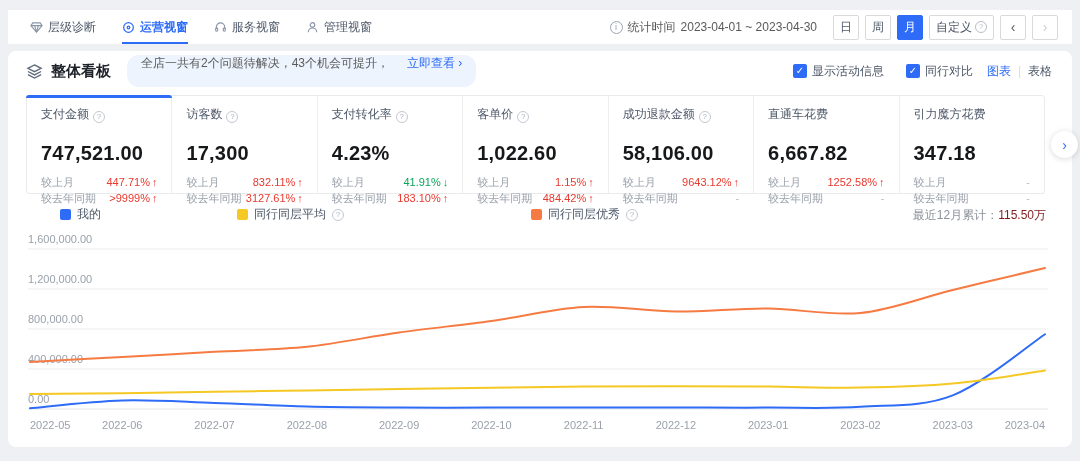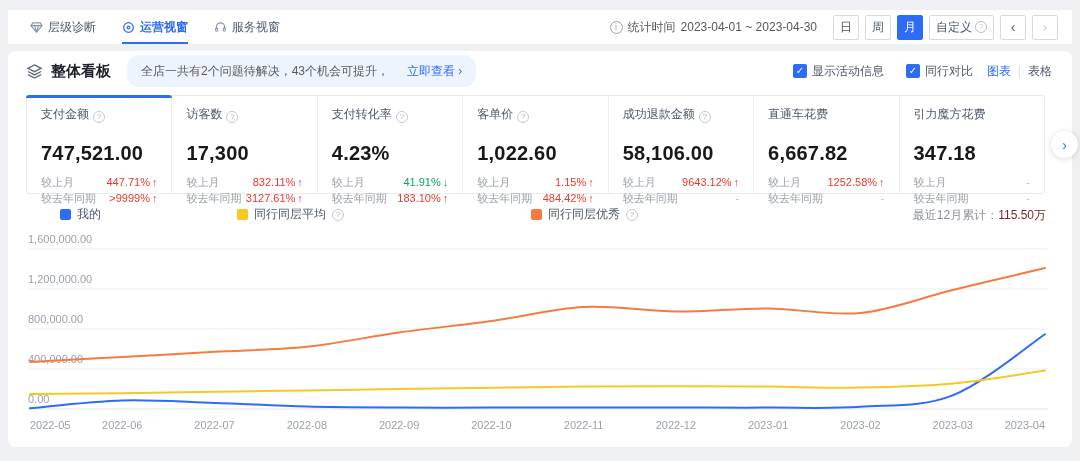--- a/index.html
+++ b/index.html
@@ -22,21 +22,21 @@
   .pbtn .qmini { width:12px; height:12px; border:1px solid #b8bfc9; border-radius:50%; color:#b8bfc9; font-size:8px; line-height:10px; text-align:center; }
   .pbtn.nav { font-size:14px; color:#595959; }
   .pbtn.nav.disabled { color:#c9cdd4; cursor:default; }
 
   
   .main { position:absolute; left:8px; top:51px; width:1064px; height:396px; background:#fff; border-radius:8px; }
 
   .board-header { position:absolute; left:0; top:0; width:100%; height:40px; display:flex; align-items:center; }
   .layers { margin-left:18px; display:flex; align-items:center; color:#5f6b7a; }
   .board-title { font-size:15px; font-weight:bold; color:#1d2129; margin-left:8px; }
-  .notice-pill { margin-left:16px; height:32px; background:#edf4fe; border-radius:12px; display:flex; align-items:center; padding:0 14px; font-size:12px; color:#5a5a5a; }
+  .notice-pill { margin-left:16px; height:32px; background:#edf4fe; border-radius:12px; display:flex; align-items:flex-start; padding:0 14px; font-size:12px; color:#5a5a5a; }
   .notice-link { color:#2e6bf6; cursor:pointer; margin-left:18px; }
   .header-right { margin-left:auto; display:flex; align-items:center; margin-right:20px; font-size:12px; color:#4e5969; }
   .cbx { width:14px; height:14px; background:#2e6bf6; border-radius:2px; color:#fff; font-size:10px; line-height:14px; text-align:center; margin-right:5px; cursor:pointer; }
   .cbgroup { display:flex; align-items:center; margin-left:22px; }
   .view-chart { color:#2e6bf6; margin-left:14px; cursor:pointer; }
   .view-sep { color:#dcdfe3; margin:0 7px; }
   .view-table { color:#4e5969; cursor:pointer; }
 
   
   .kpi-wrap { position:absolute; left:18px; top:44px; width:1019px; height:99px; border:1px solid #e9eaec; border-radius:3px; display:flex; }
@@ -92,20 +92,29 @@
     </div>
     <div class="tab">
       <span class="ticon">
         <svg width="13" height="13" viewBox="0 0 14 14" fill="none" stroke="currentColor" stroke-width="1.2">
             <path d="M2.5 8.5v-2a4.5 4.5 0 0 1 9 0v2"></path>
             <rect x="1.8" y="7.6" width="2.2" height="3.4" rx="1"></rect>
             <rect x="10" y="7.6" width="2.2" height="3.4" rx="1"></rect>
           </svg>
       </span>
       <span>服务视窗</span>
+    </div>
+    <div class="tab">
+      <span class="ticon">
+        <svg width="13" height="13" viewBox="0 0 14 14" fill="none" stroke="currentColor" stroke-width="1.2">
+            <circle cx="7" cy="4.2" r="2.4"></circle>
+            <path d="M2.5 12a4.5 4.5 0 0 1 9 0"></path>
+          </svg>
+      </span>
+      <span>管理视窗</span>
     </div>
   </div>
   <div class="topbar-right">
     <div class="stat-time">
       <span class="icircle">i</span>
       <span>统计时间</span>
       <span>2023-04-01 ~ 2023-04-30</span>
     </div>
     <div class="pbtn">日</div>
     <div class="pbtn">周</div>

